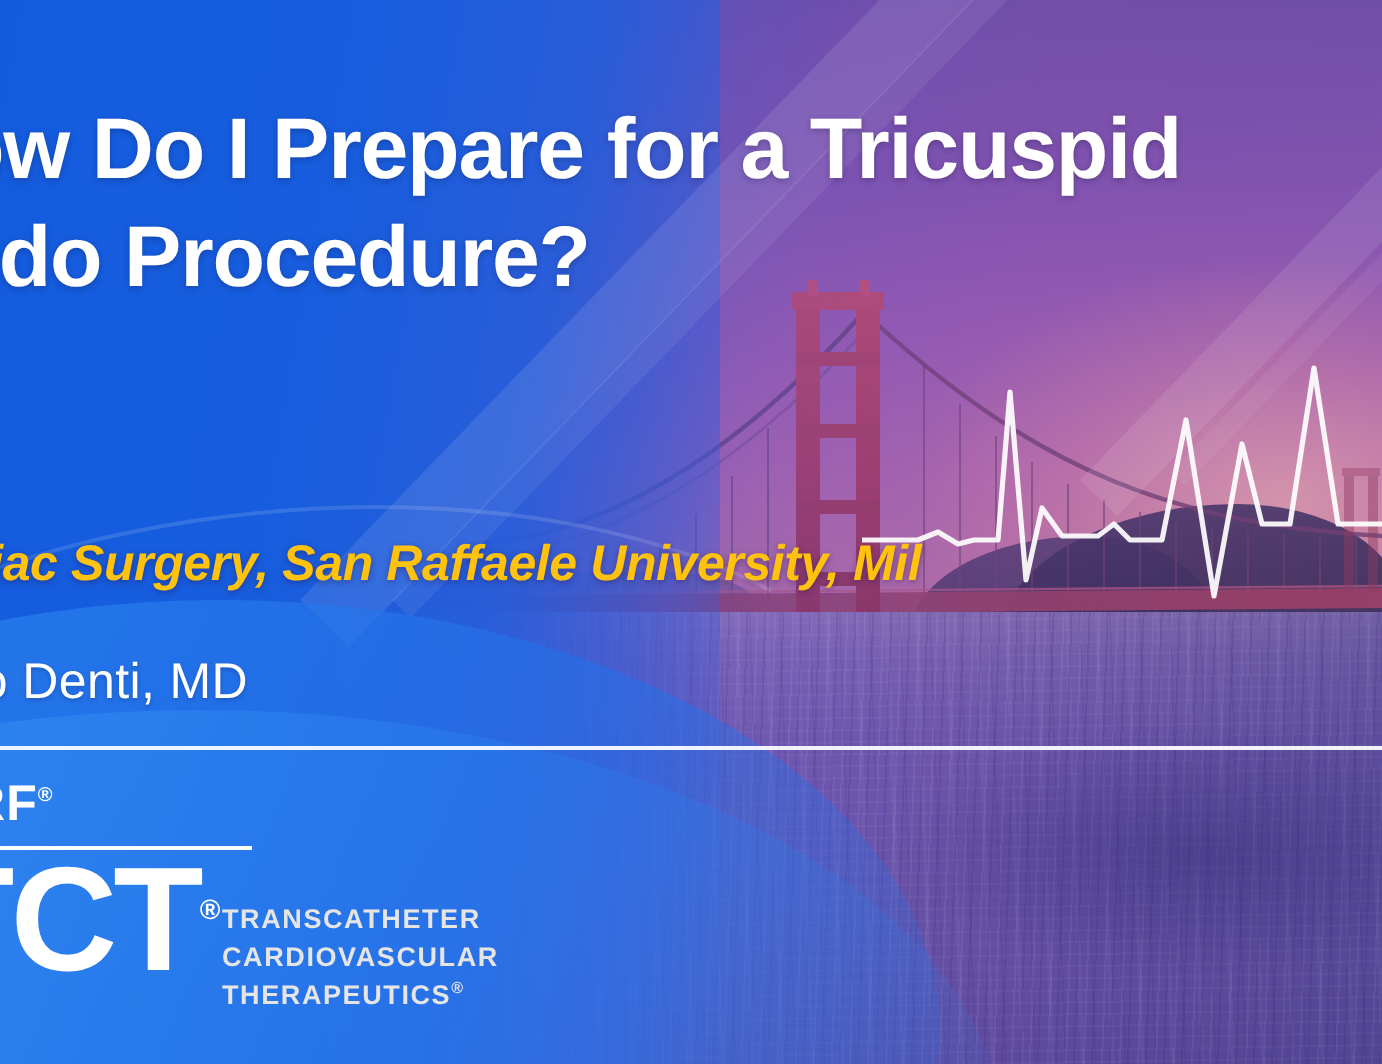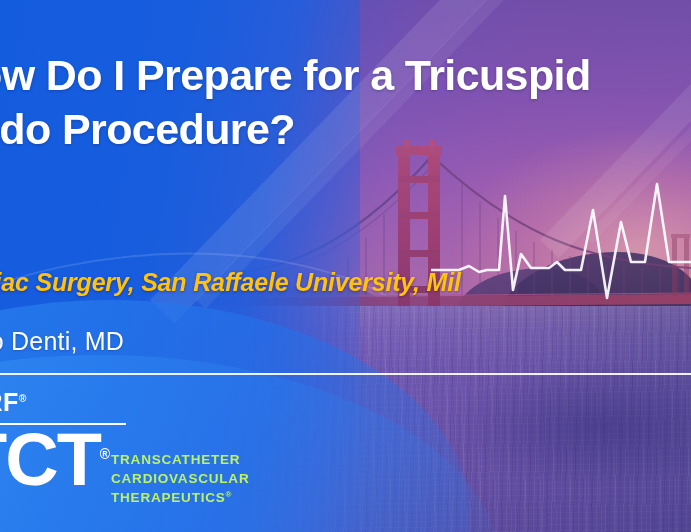--- a/index.html
+++ b/index.html
@@ -269,21 +269,21 @@
     white-space: nowrap;
   }
   .logo-tct sup {
     font-size: 14px;
     vertical-align: super;
     letter-spacing: 0;
   }
   .logo-words {
     position: absolute;
     left: 145px; top: 66px;
-    color: #bef264;
+    color: #e5e5e5;
     font-family: "Liberation Sans", sans-serif;
     font-weight: 700;
     font-size: 13.5px;
     line-height: 1.42;
     letter-spacing: 0.8px;
     white-space: pre-line;
   }
   .logo-words sup { font-size: 8px; vertical-align: super; }
 
   

